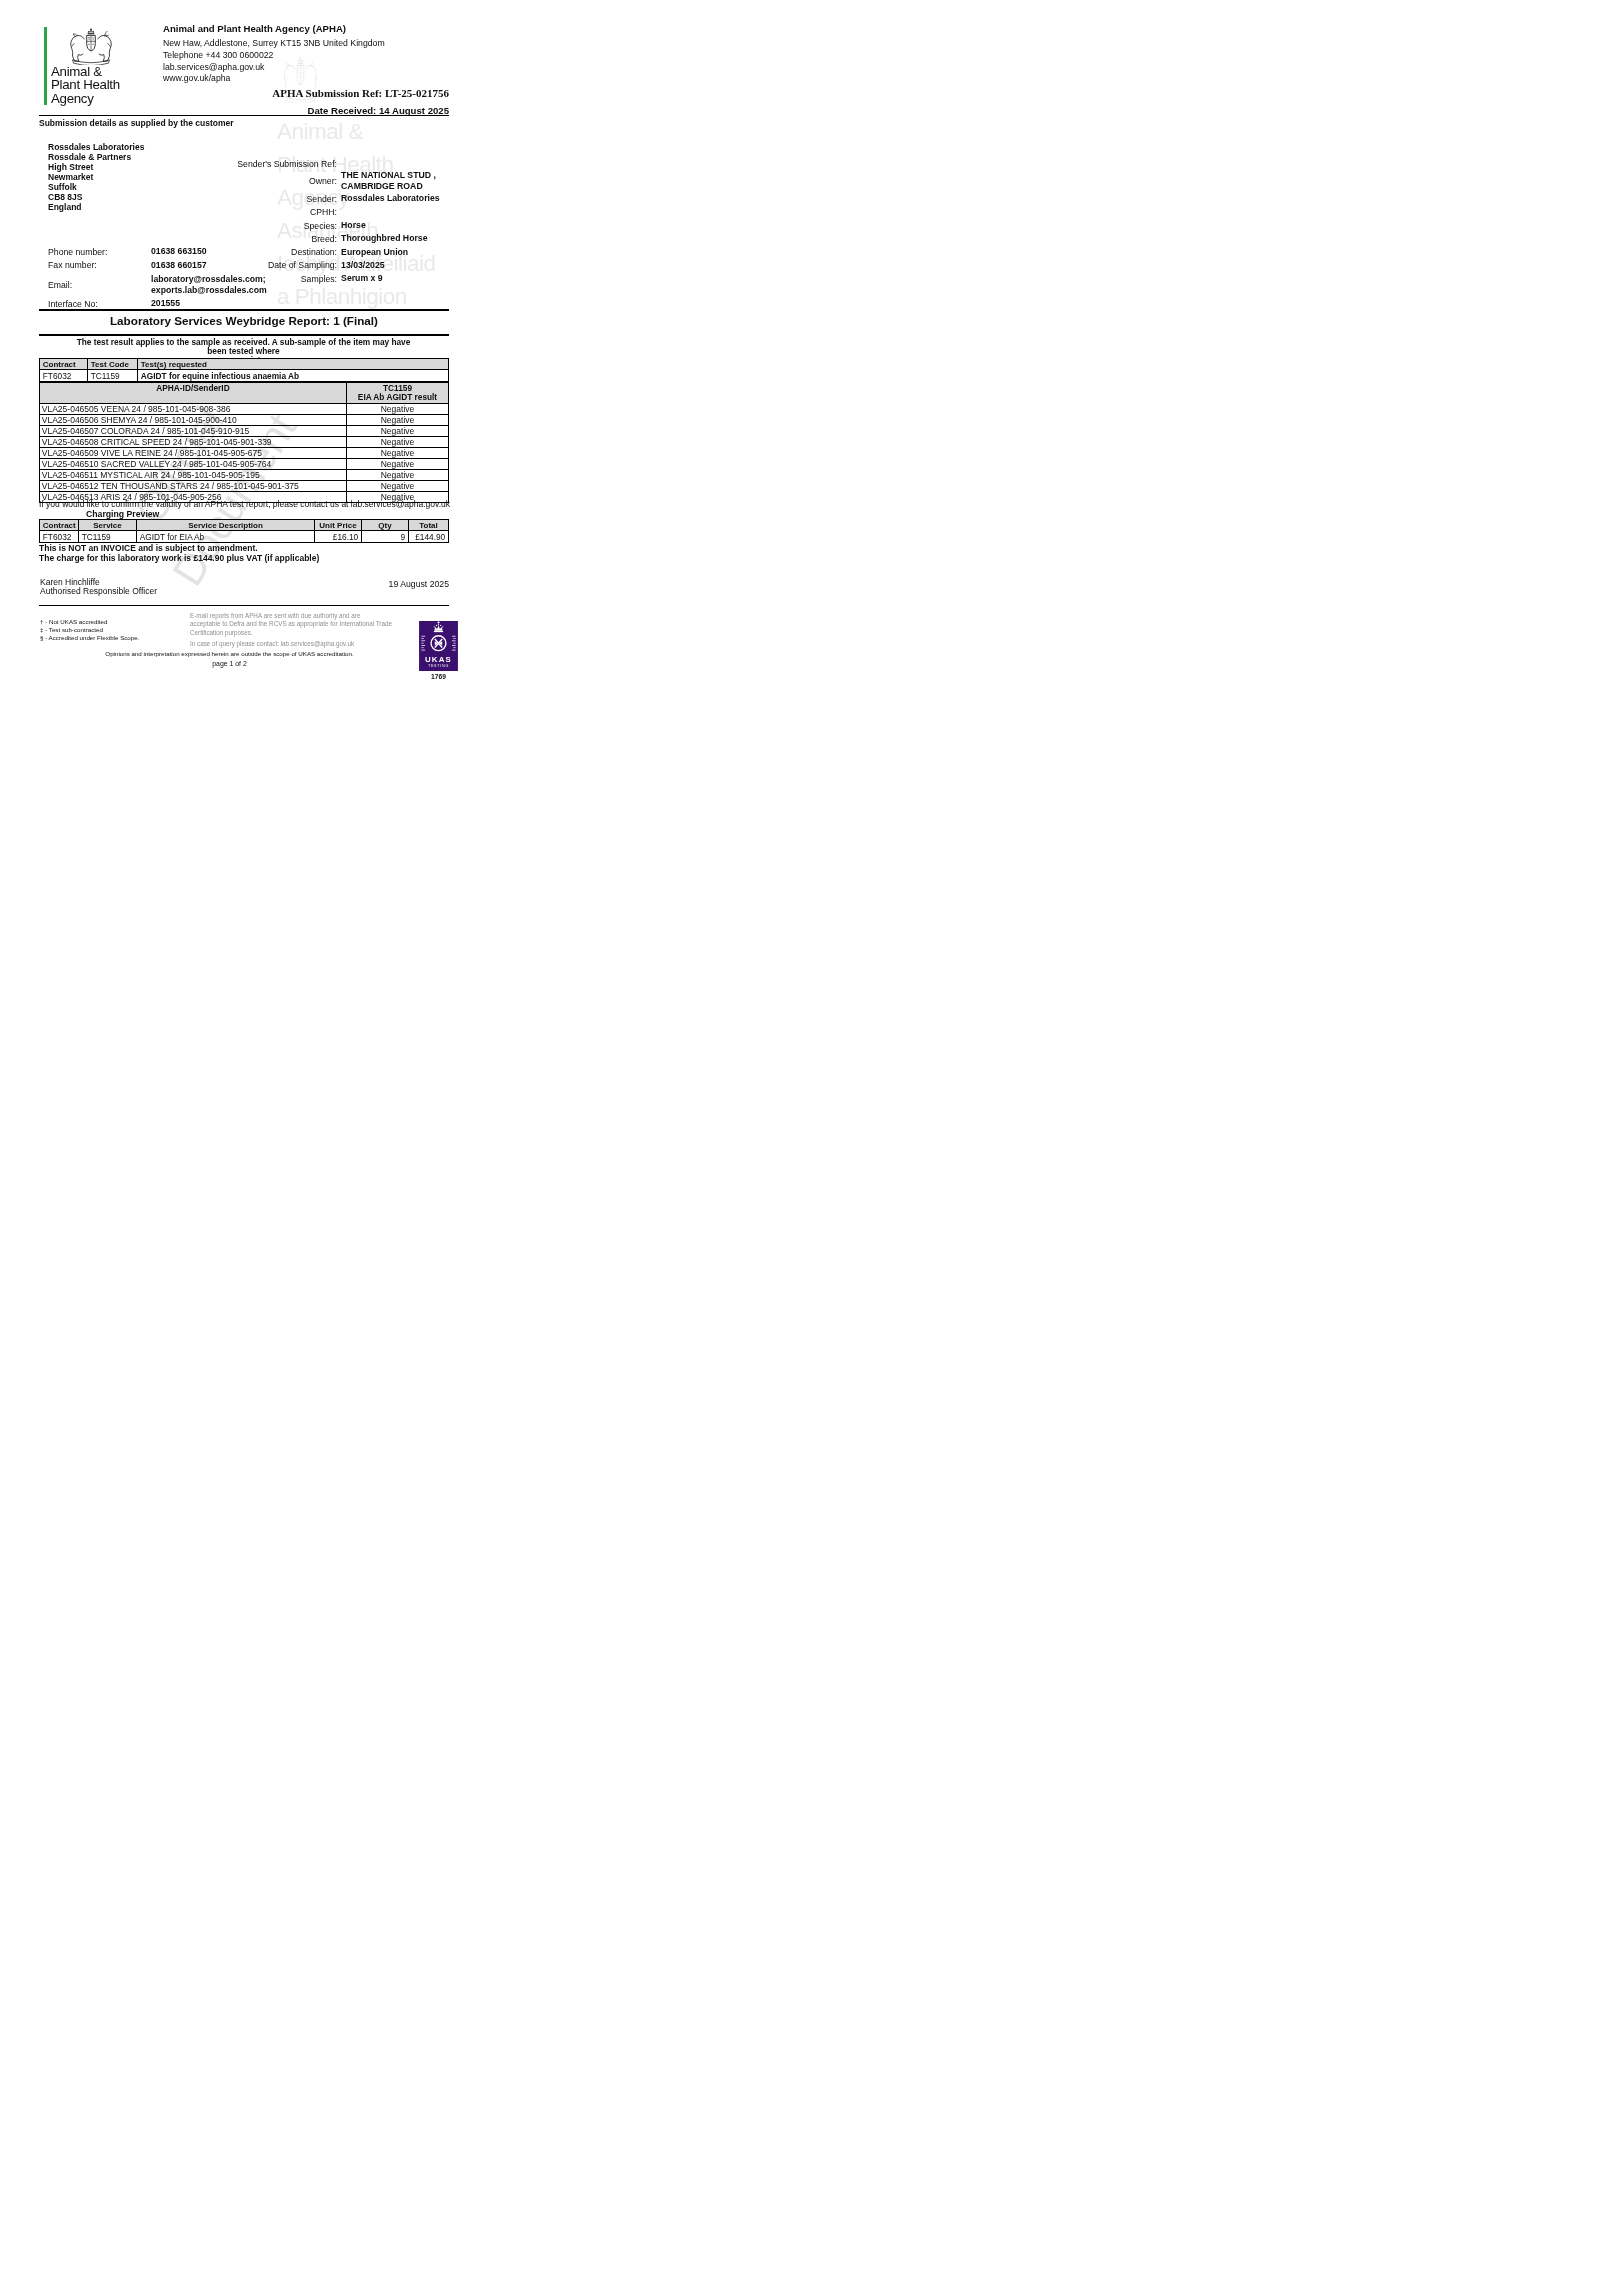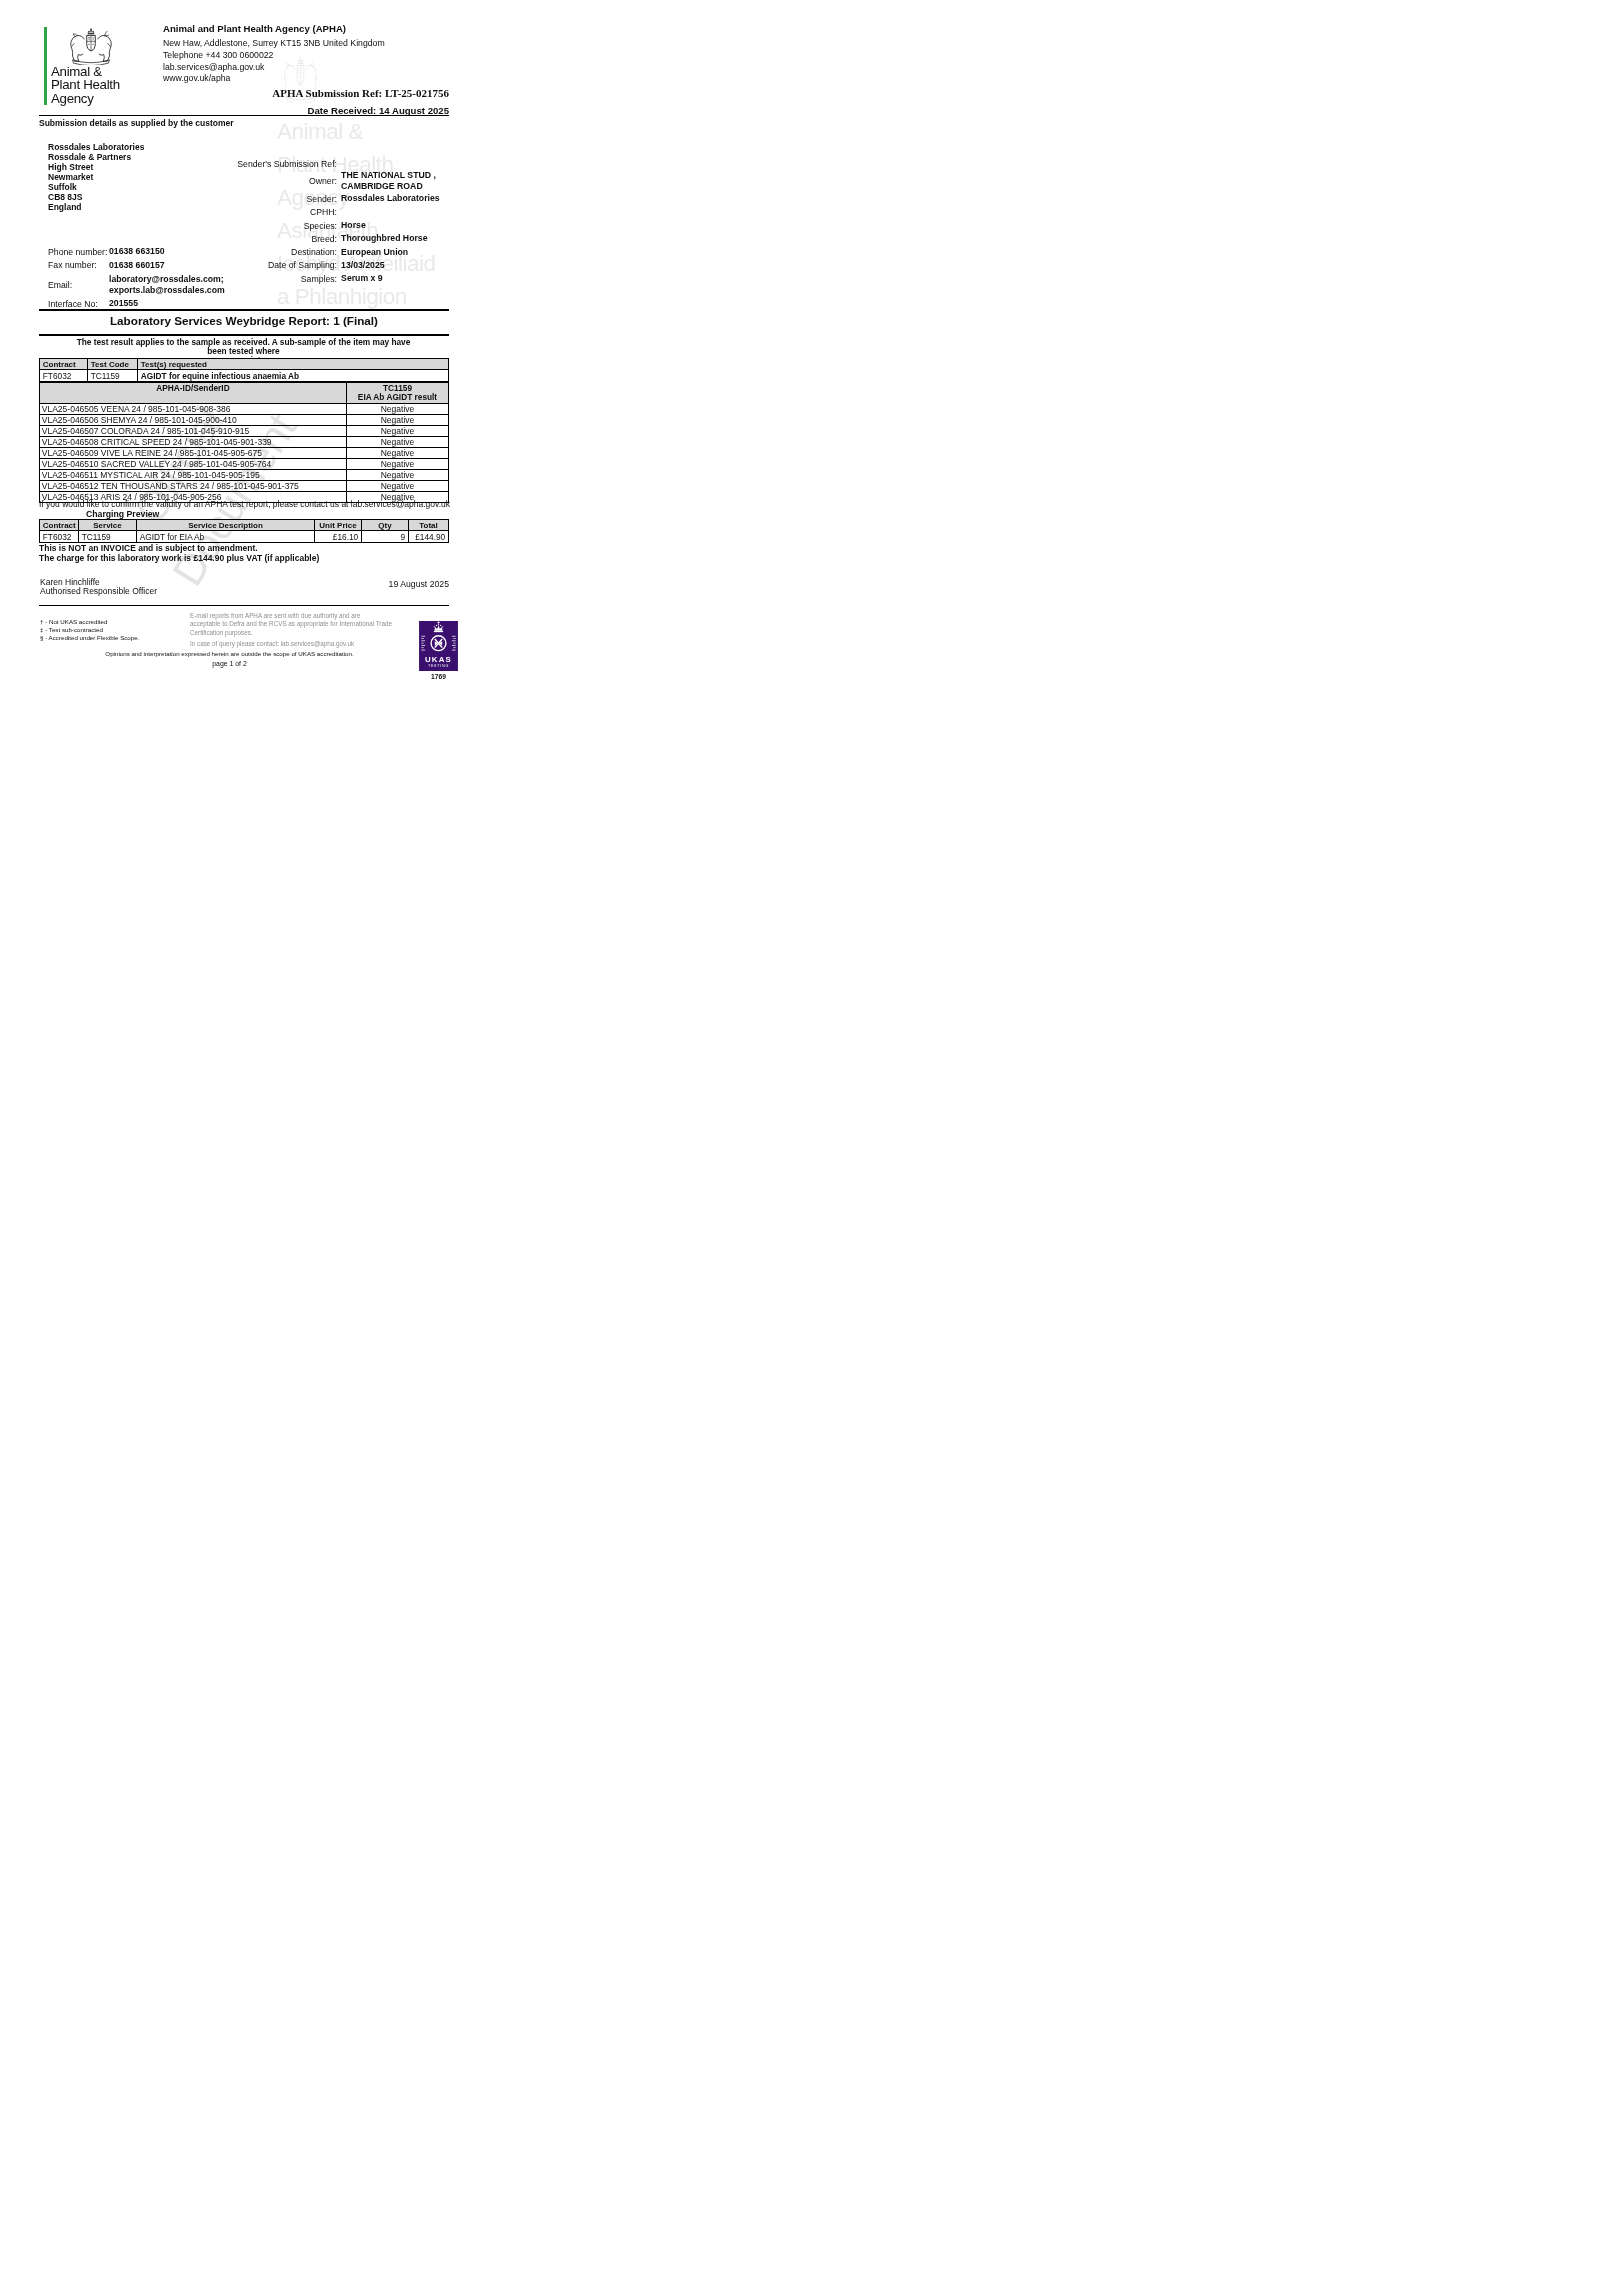--- a/index.html
+++ b/index.html
@@ -35,21 +35,21 @@
   .section-heading{position:absolute;left:39px;top:118px;font-size:8.5px;font-weight:bold;}
 
   
   .customer-address{position:absolute;left:48px;top:142px;font-size:8.5px;font-weight:bold;
                     line-height:10px;white-space:pre-line;}
   .fields{position:absolute;left:216px;top:157px;width:233px;}
   .frow{display:flex;min-height:13.3px;align-items:center;}
   .flabel{width:121px;text-align:right;font-size:8.7px;flex:none;}
   .fvalue{font-size:8.7px;font-weight:bold;margin-left:4.1px;line-height:11px;white-space:pre-line;}
   .contacts{position:absolute;left:48px;top:246px;width:197px;}
-  .crow{display:flex;margin-bottom:2.8px;align-items:center;}
+  .crow{display:flex;margin-bottom:2.8px;align-items:center;gap:42px;}
   .clabel{width:61px;flex:none;font-size:8.7px;}
   .cvalue{font-size:8.7px;font-weight:bold;line-height:11px;white-space:pre-line;}
 
   
   .bar-top{top:309px;height:2.1px;}
   .report-title{position:absolute;left:39px;right:38px;top:314px;text-align:center;
                 font-size:11.7px;font-weight:bold;}
   .bar-bottom{top:334px;height:2.1px;}
   .report-note{position:absolute;left:69px;right:69px;top:338px;text-align:center;
                font-size:8.3px;font-weight:bold;line-height:9px;white-space:pre-line;}

